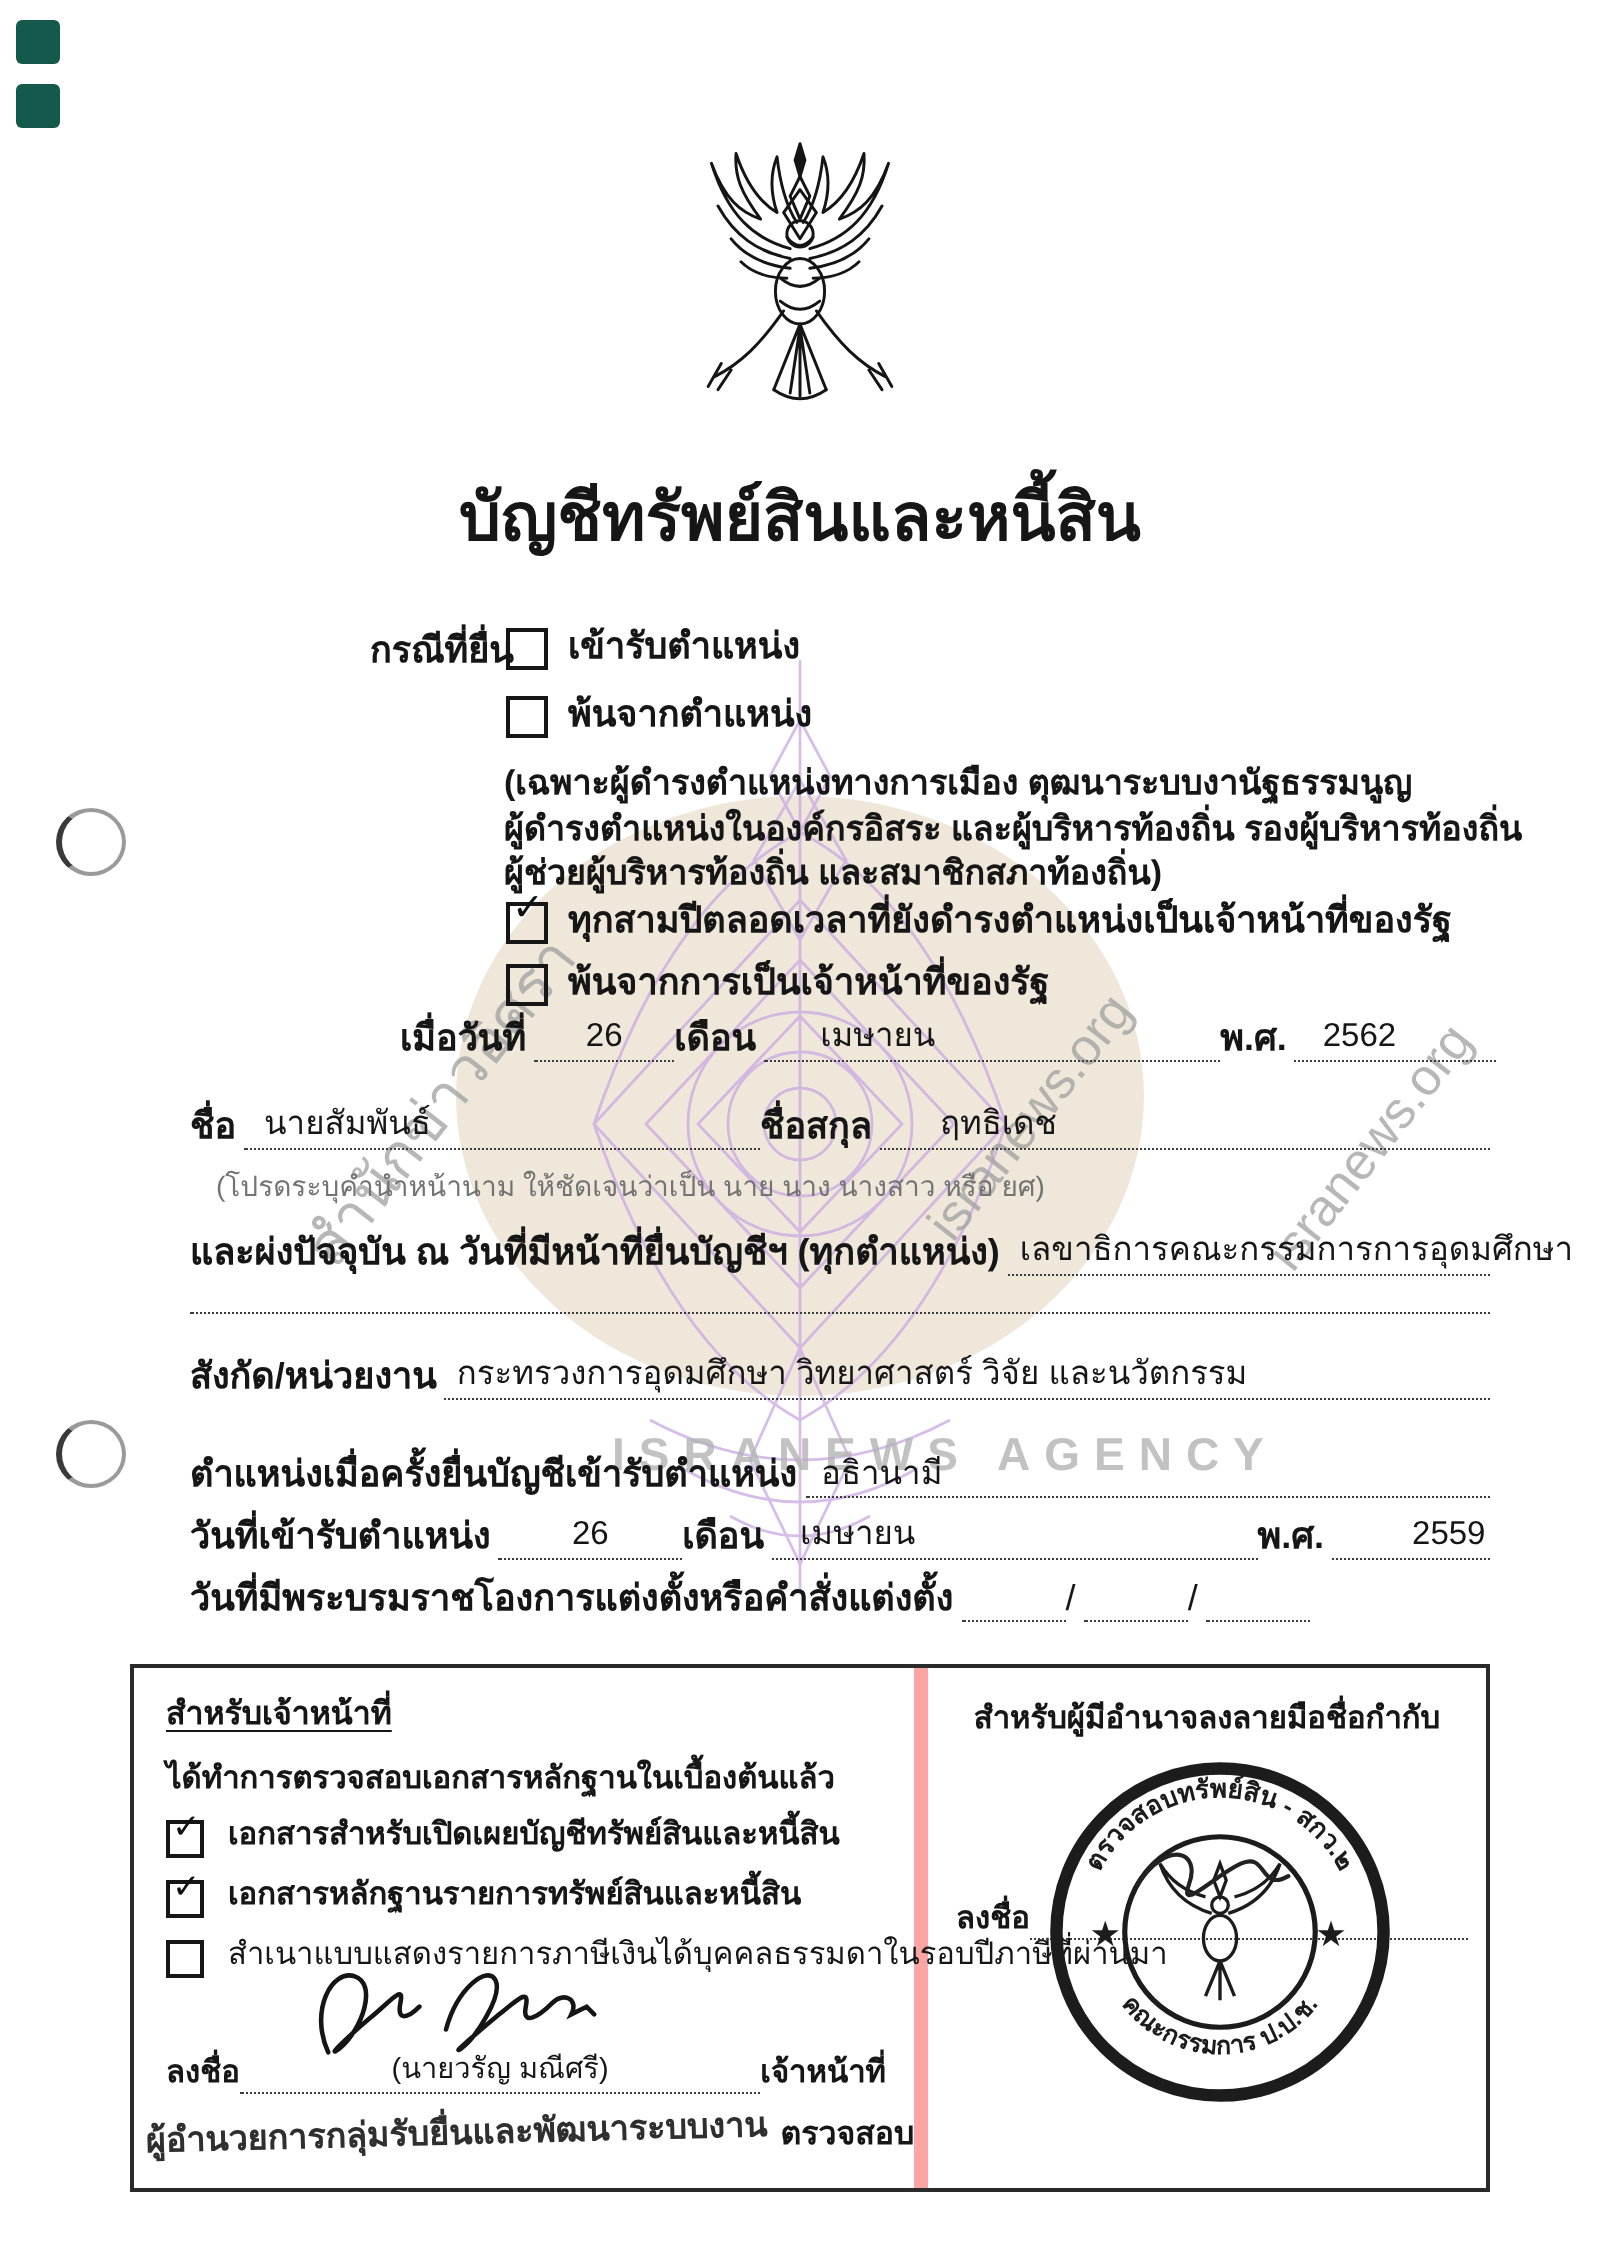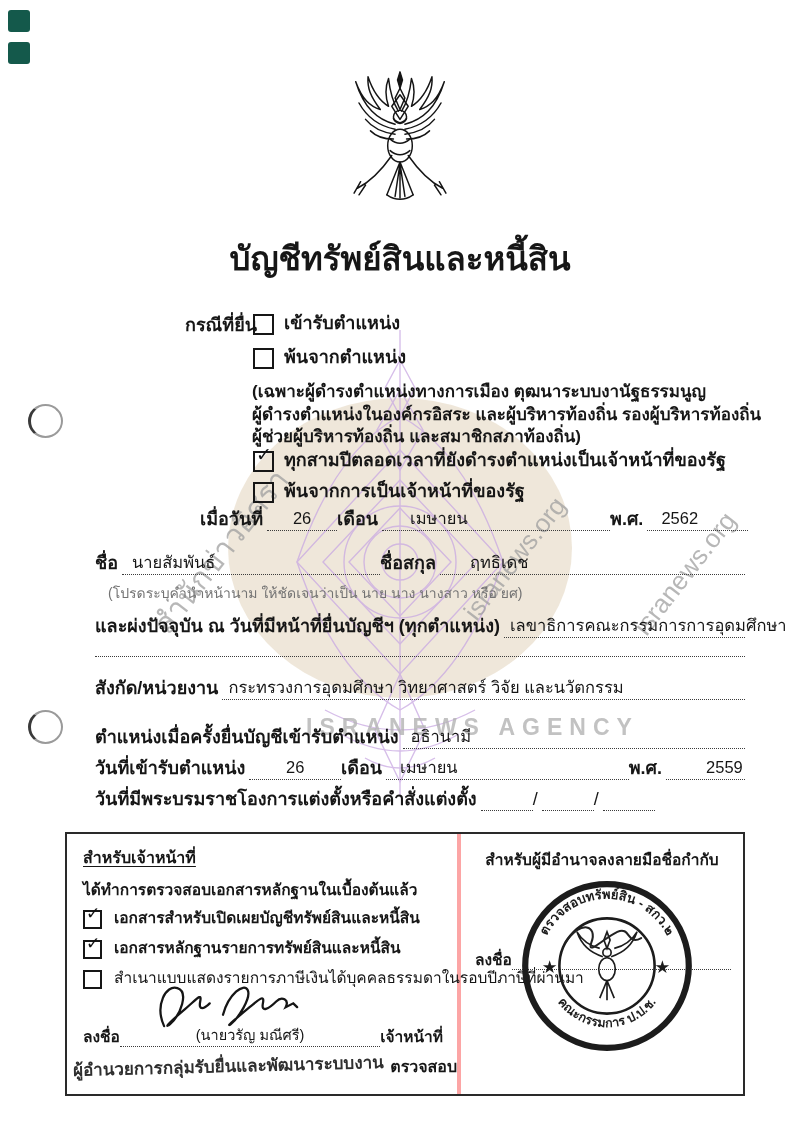--- a/index.html
+++ b/index.html
@@ -38,21 +38,21 @@
   
   .opt{position:absolute;display:flex;align-items:flex-start;z-index:2;}
   .cb{position:relative;display:inline-block;width:17px;height:17px;border:2px solid #161616;
       margin-right:10px;margin-top:2px;flex:0 0 auto;background:transparent;}
   .tick{position:absolute;left:1px;top:-10px;font-size:19px;font-weight:700;color:#111;}
   .optlbl{font-size:18px;font-weight:700;white-space:nowrap;}
   .notetxt{position:absolute;font-size:17px;font-weight:600;white-space:nowrap;z-index:2;}
   
   .bbox{position:absolute;left:65px;top:832px;width:676px;height:260px;border:2px solid #2a2a2a;
         display:flex;z-index:2;background:transparent;}
-  .bbox-left{position:relative;width:390px;border-right:4px solid #fca5a5;}
+  .bbox-left{position:relative;width:390px;border-right:7px solid #fca5a5;}
   .bbox-right{position:relative;flex:1;}
   .bb-title{position:absolute;left:16px;top:14px;font-size:16px;font-weight:700;
             text-decoration:underline;text-underline-offset:3px;white-space:nowrap;}
   .bb-title-r{position:absolute;left:0;top:16px;width:100%;text-align:center;font-size:15.5px;
               font-weight:700;text-underline-offset:3px;}
   .bb-intro{position:absolute;left:16px;top:46px;font-size:15.5px;font-weight:600;white-space:nowrap;}
   .cbrow{position:absolute;left:16px;display:flex;align-items:flex-start;}
   .cbrow .cb{width:15px;height:15px;margin-right:12px;}
   .cbrow .optlbl{font-size:15.5px;font-weight:600;}
   .sig1{position:absolute;left:80px;top:140px;width:190px;height:72px;z-index:3;}

